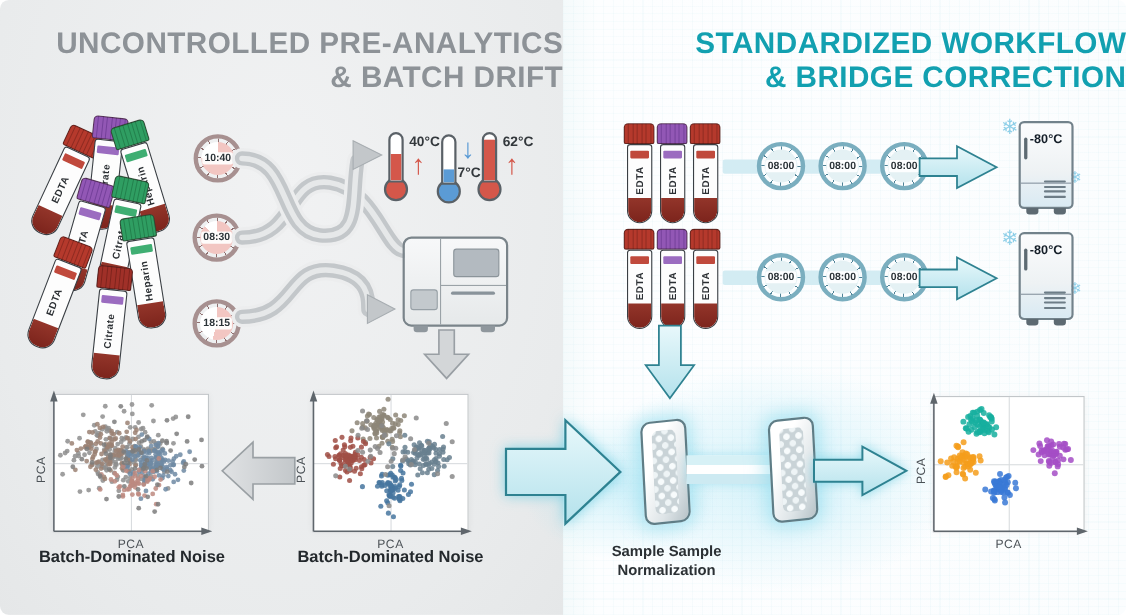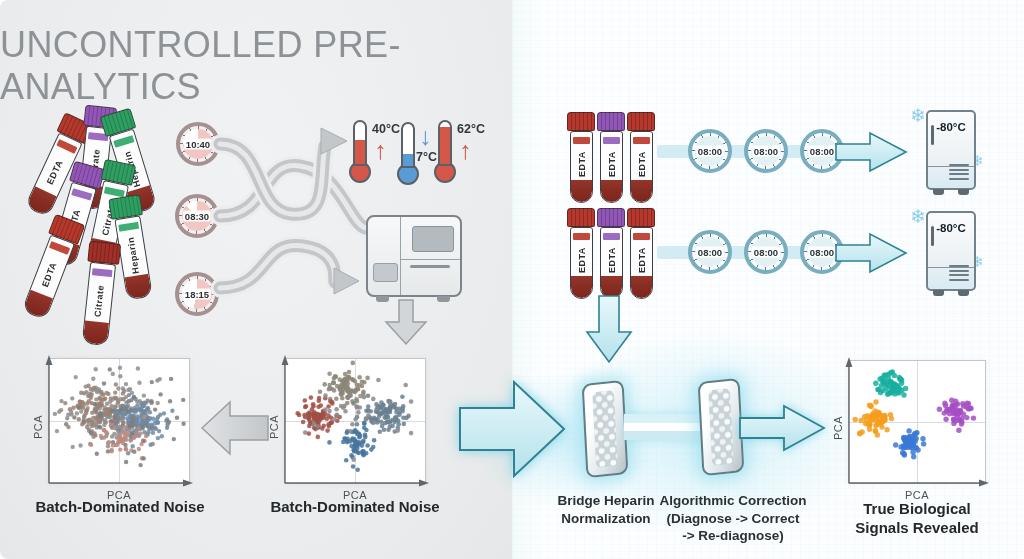--- a/index.html
+++ b/index.html
@@ -14,22 +14,22 @@
   #right-panel { left:512px; width:512px;
     background:linear-gradient(90deg,#f4fafb,#fdfeff 6%,#fbfdfe); }
   #right-panel::before { content:""; position:absolute; inset:0; pointer-events:none;
     background:
       repeating-linear-gradient(90deg, rgba(90,190,210,.045) 0 1px, transparent 1px 9px),
       repeating-linear-gradient(0deg, rgba(90,190,210,.035) 0 1px, transparent 1px 7px); }
   .glow-blob { position:absolute; pointer-events:none;
     background:radial-gradient(ellipse, rgba(140,220,240,.38), rgba(140,220,240,0) 70%); }
 
   
-  .title { position:absolute; width:100%; text-align:left; font-weight:400;
-           font-size:36px; letter-spacing:.4px; line-height:1.16; }
+  .title { position:absolute; width:100%; text-align:right; font-weight:700;
+           font-size:27px; letter-spacing:.4px; line-height:1.16; }
   #left-title  { top:24px; color:#8d9297; }
   #right-title { top:24px; color:#12a0b0; }
 
   
   .tube { position:absolute; display:flex; flex-direction:column; align-items:center; }
   .tube .cap { border:1.5px solid rgba(40,20,20,.55); border-radius:4px 4px 2px 2px; }
   .tube-lg .cap { width:32px; height:21px; }
   .tube-sm .cap { width:28px; height:19px; }
   .cap-red    { background:repeating-linear-gradient(90deg,#b5392c 0 3px,#8f2a20 3px 4px); }
   .cap-purple { background:repeating-linear-gradient(90deg,#9257b5 0 3px,#74409a 3px 4px); }
@@ -137,20 +137,21 @@
 </style>
 </head>
 <body>
 
 <div id="stage">
 
   <div class="panel" id="left-panel">
 
     <div class="title" id="left-title">
       <div>UNCONTROLLED PRE-ANALYTICS</div>
+      <div>&amp; BATCH DRIFT</div>
     </div>
 
     <div class="tube tube-lg" style="left:42px; top:114px; transform:rotate(25deg);">
       <div class="cap cap-red"></div>
       <div class="body">
           <div class="stripe stripe-red"></div>
         <div class="tlabel">EDTA</div>
         <div class="blood"></div>
         </div>
     </div>
@@ -1199,20 +1200,24 @@
       <div class="ylab">PCA</div>
       <div class="xlab">PCA</div>
     </div>
     <div class="plot-caption" style="left:263px; top:498px; width:184px;">Batch-Dominated Noise</div>
   </div>
 
   <div class="panel" id="right-panel">
     <div class="glow-blob" style="left:30px; top:330px; width:330px; height:210px;"></div>
     <div class="glow-blob" style="left:-40px; top:370px; width:180px; height:140px;"></div>
 
+    <div class="title" id="right-title">
+      <div>STANDARDIZED WORKFLOW</div>
+      <div>&amp; BRIDGE CORRECTION</div>
+    </div>
 
     <div class="tube tube-sm" style="left:55px; top:112px;">
       <div class="cap cap-red"></div>
         <div class="body">
           <div class="stripe stripe-red"></div>
       <div class="tlabel">EDTA</div>
           <div class="blood"></div>
         </div>
     </div>
     <div class="tube tube-sm" style="left:85px; top:112px;">
@@ -1354,27 +1359,22 @@
 
     <div class="plate" style="left:188px; top:380px;">
       <div class="mesh"></div>
     </div>
 
     <svg class="abs" style="left:228px; top:404px;" width="88" height="48">
       <polygon points="0,14 44,14 44,2 84,24 44,46 44,34 0,34" fill="url(#gTeal)" stroke="#2e8291" stroke-width="1.8" style="filter:drop-shadow(0 0 5px rgba(110,205,225,.7));"></polygon>
     </svg>
 
     <div class="step-label" style="left:38px; top:492px; width:112px;">
-      <div>Bridge Heparin</div>
+      <div>Sample Sample</div>
       <div>Normalization</div>
-    </div>
-    <div class="step-label" style="left:136px; top:492px; width:170px;">
-      <div>Algorithmic Correction</div>
-      <div>(Diagnose -&gt; Correct</div>
-      <div>-&gt; Re-diagnose)</div>
     </div>
 
     <div class="plot" style="left:336px; top:360px; width:138px; height:124px;">
       <div class="frame"></div>
       <div class="dots">
           <svg width="138" height="124" style="overflow:visible">
             <line x1="1" y1="123" x2="1" y2="4" stroke="#5f666c" stroke-width="1.4"></line>
             <polygon points="-2.4,7 1,-3 4.4,7" fill="#5f666c"></polygon>
             <line x1="1" y1="123" x2="134" y2="123" stroke="#5f666c" stroke-width="1.4"></line>
             <polygon points="131,119.6 141,123 131,126.4" fill="#5f666c"></polygon>
@@ -1596,18 +1596,14 @@
             <circle cx="75.0" cy="78.8" r="2.7" fill="#3a79d6" fill-opacity="0.85"></circle>
             <circle cx="60.4" cy="83.1" r="2.7" fill="#3a79d6" fill-opacity="0.85"></circle>
             <circle cx="67.6" cy="73.5" r="2.7" fill="#3a79d6" fill-opacity="0.85"></circle>
             <circle cx="65.7" cy="83.5" r="2.7" fill="#3a79d6" fill-opacity="0.85"></circle>
             <circle cx="62.1" cy="87.2" r="2.7" fill="#3a79d6" fill-opacity="0.85"></circle>
           </svg>
         </div>
       <div class="ylab">PCA</div>
       <div class="xlab">PCA</div>
     </div>
-    <div class="plot-caption" style="left:315px; top:500px; width:180px;">
-      <div>True Biological</div>
-      <div>Signals Revealed</div>
-    </div>
   </div>
 </div>
 
 </body></html>

